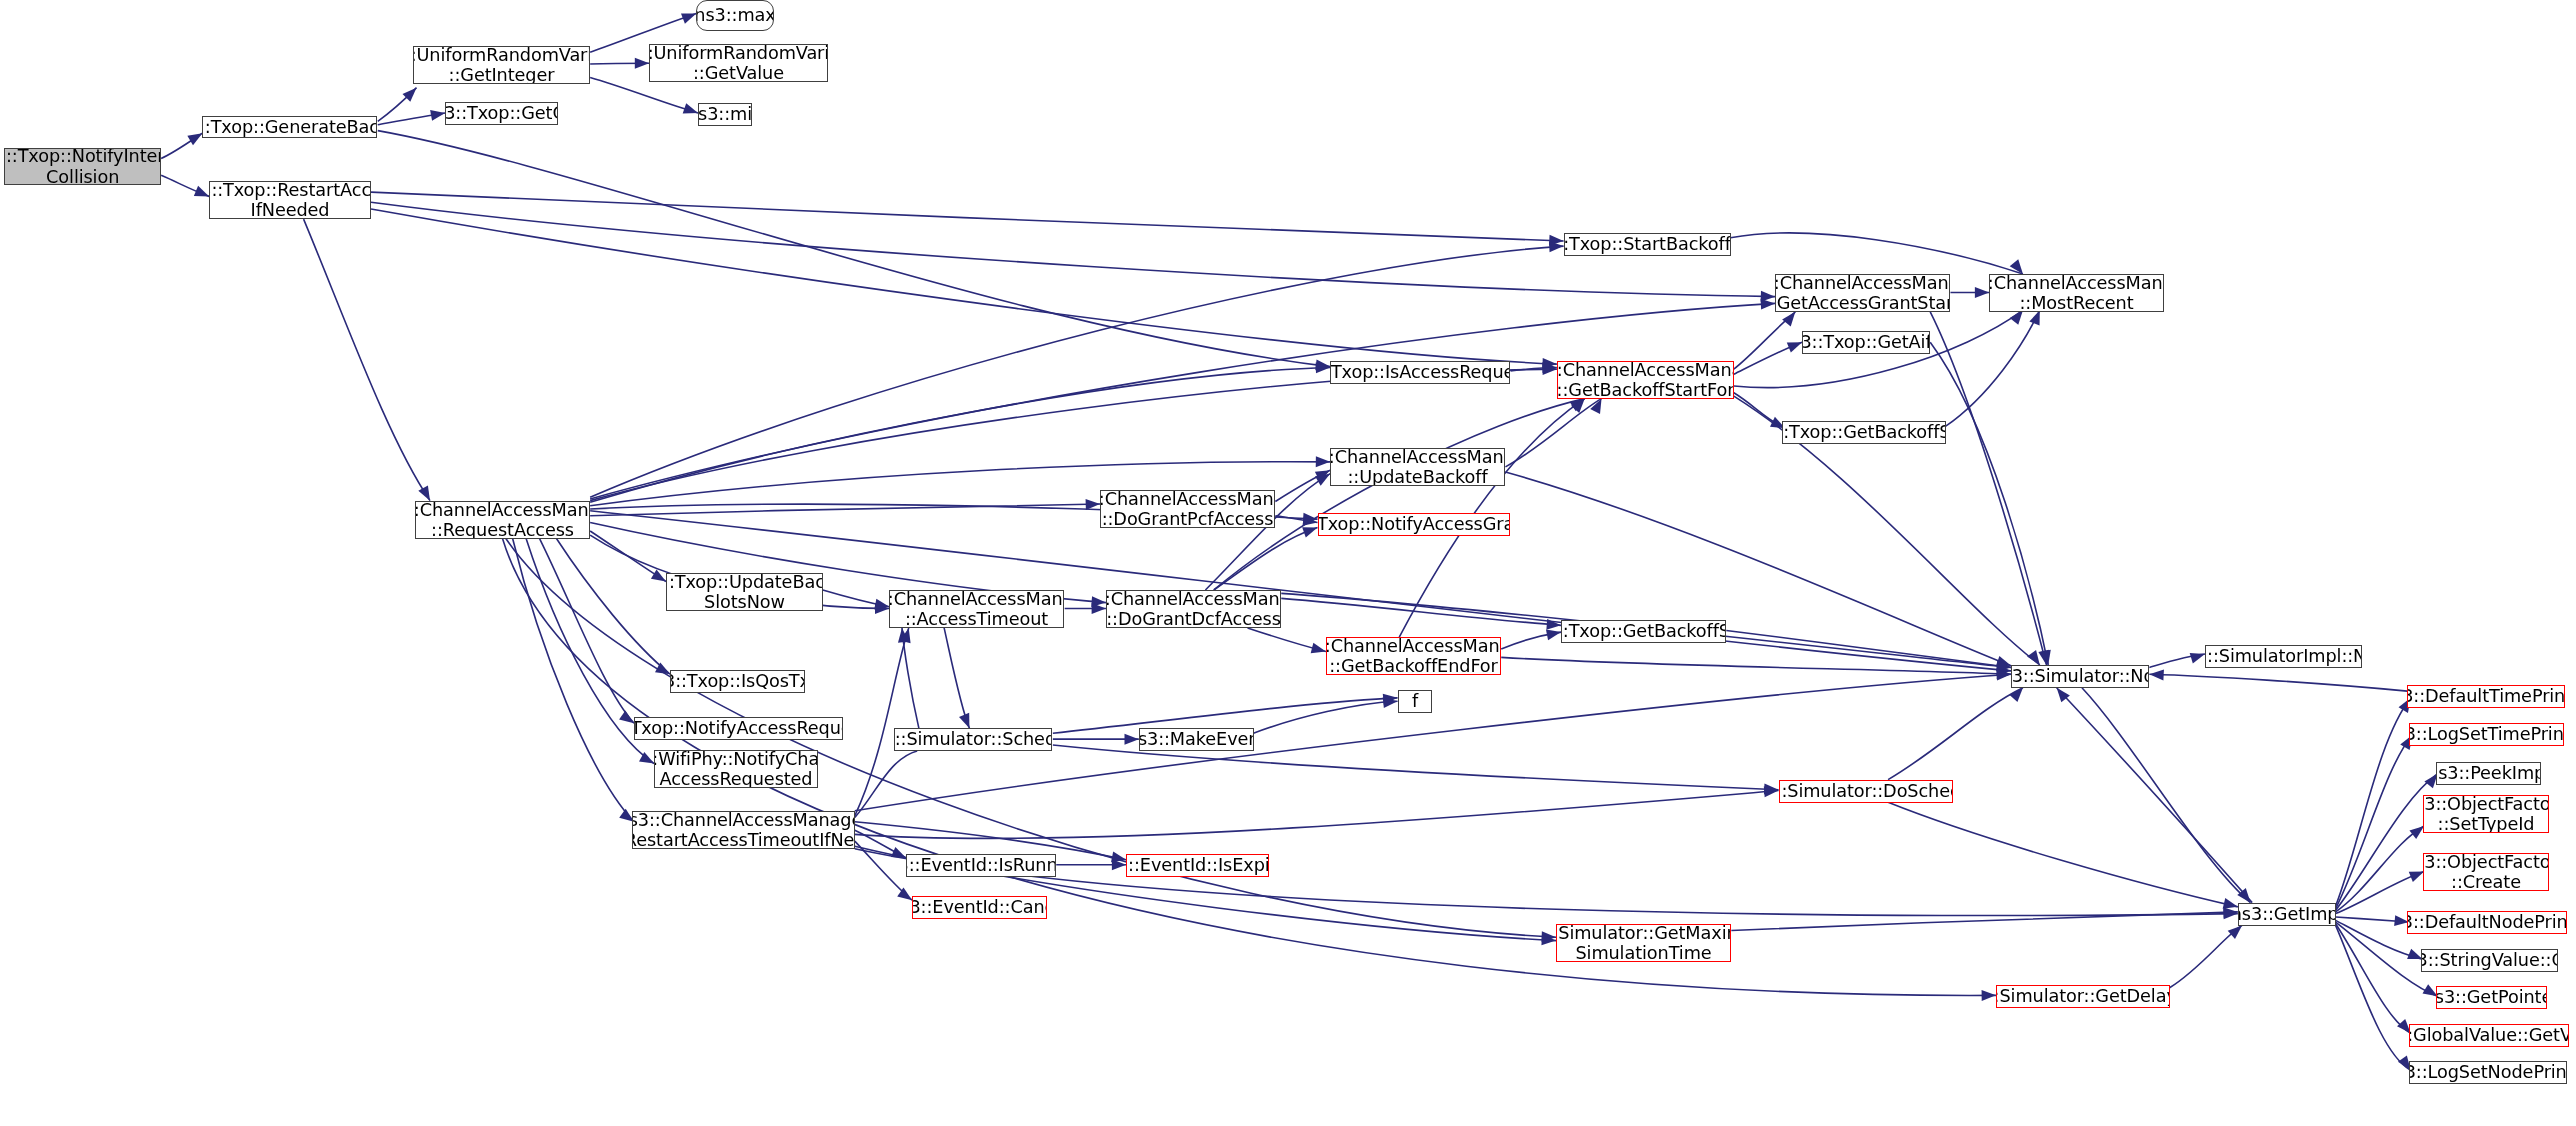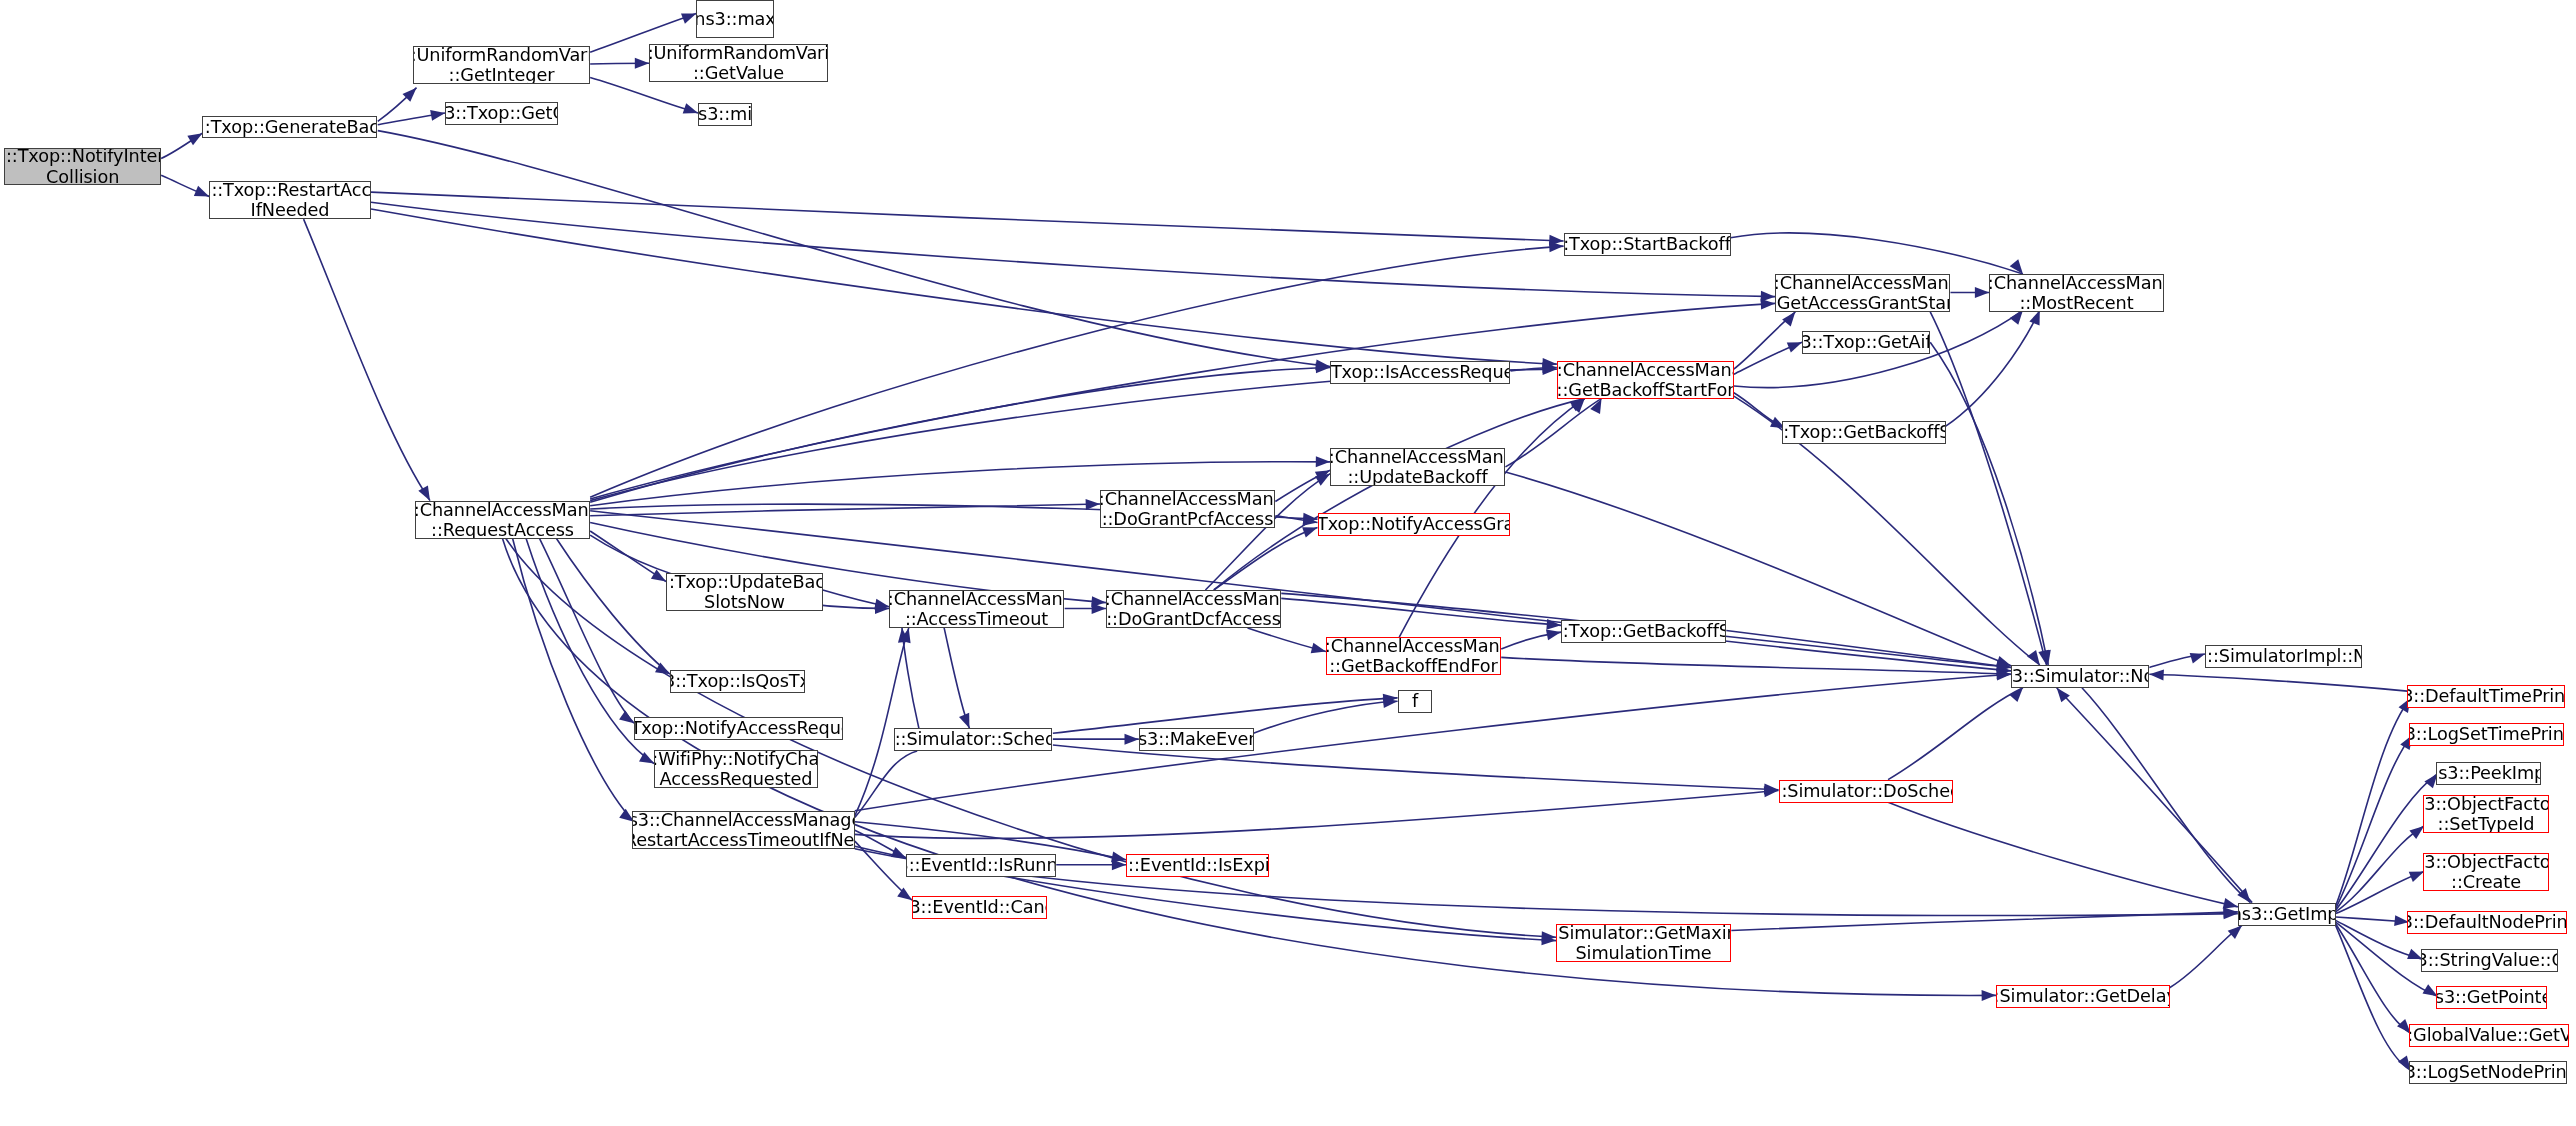--- a/index.html
+++ b/index.html
@@ -220,21 +220,21 @@
       <polygon points="1563,616 1545.6412177373502,621.4701625531525 1546.4198175168133,608.4934995620974" fill="#2a2a7a"></polygon>
     </svg>
 <div class="node root" style="left: 4.2px; top: 148px; width: 157px; height: 37px;">ns3::Txop::NotifyInternal
 Collision</div>
     <div class="node" style="left: 202px; top: 116px; width: 175px; height: 22px;">ns3::Txop::GenerateBackoff</div>
     <div class="node" style="left: 209px; top: 181px; width: 162px; height: 38px;">ns3::Txop::RestartAccess
 IfNeeded</div>
     <div class="node" style="left: 413px; top: 46px; width: 177px; height: 38px;">ns3::UniformRandomVariable
 ::GetInteger</div>
     <div class="node" style="left: 445px; top: 102px; width: 113px; height: 23px;">ns3::Txop::GetCw</div>
-    <div class="node" style="left: 696px; top: 0px; width: 78px; height: 38px;">ns3::max</div>
+    <div class="node" style="left: 696px; top: 0px; width: 78px; height: 31px; border-radius: 11px;">ns3::max</div>
     <div class="node" style="left: 649px; top: 44px; width: 179px; height: 38px;">ns3::UniformRandomVariable
 ::GetValue</div>
     <div class="node" style="left: 698px; top: 103px; width: 54px; height: 23px;">ns3::min</div>
     <div class="node" style="left: 415px; top: 501px; width: 175px; height: 38px;">ns3::ChannelAccessManager
 ::RequestAccess</div>
     <div class="node" style="left: 666px; top: 573px; width: 157px; height: 38px;">ns3::Txop::UpdateBackoff
 SlotsNow</div>
     <div class="node" style="left: 670px; top: 670px; width: 135px; height: 23px;">ns3::Txop::IsQosTxop</div>
     <div class="node" style="left: 634px; top: 717px; width: 209px; height: 23px;">ns3::Txop::NotifyAccessRequested</div>
     <div class="node" style="left: 654px; top: 750px; width: 164px; height: 38px;">ns3::WifiPhy::NotifyChannel

